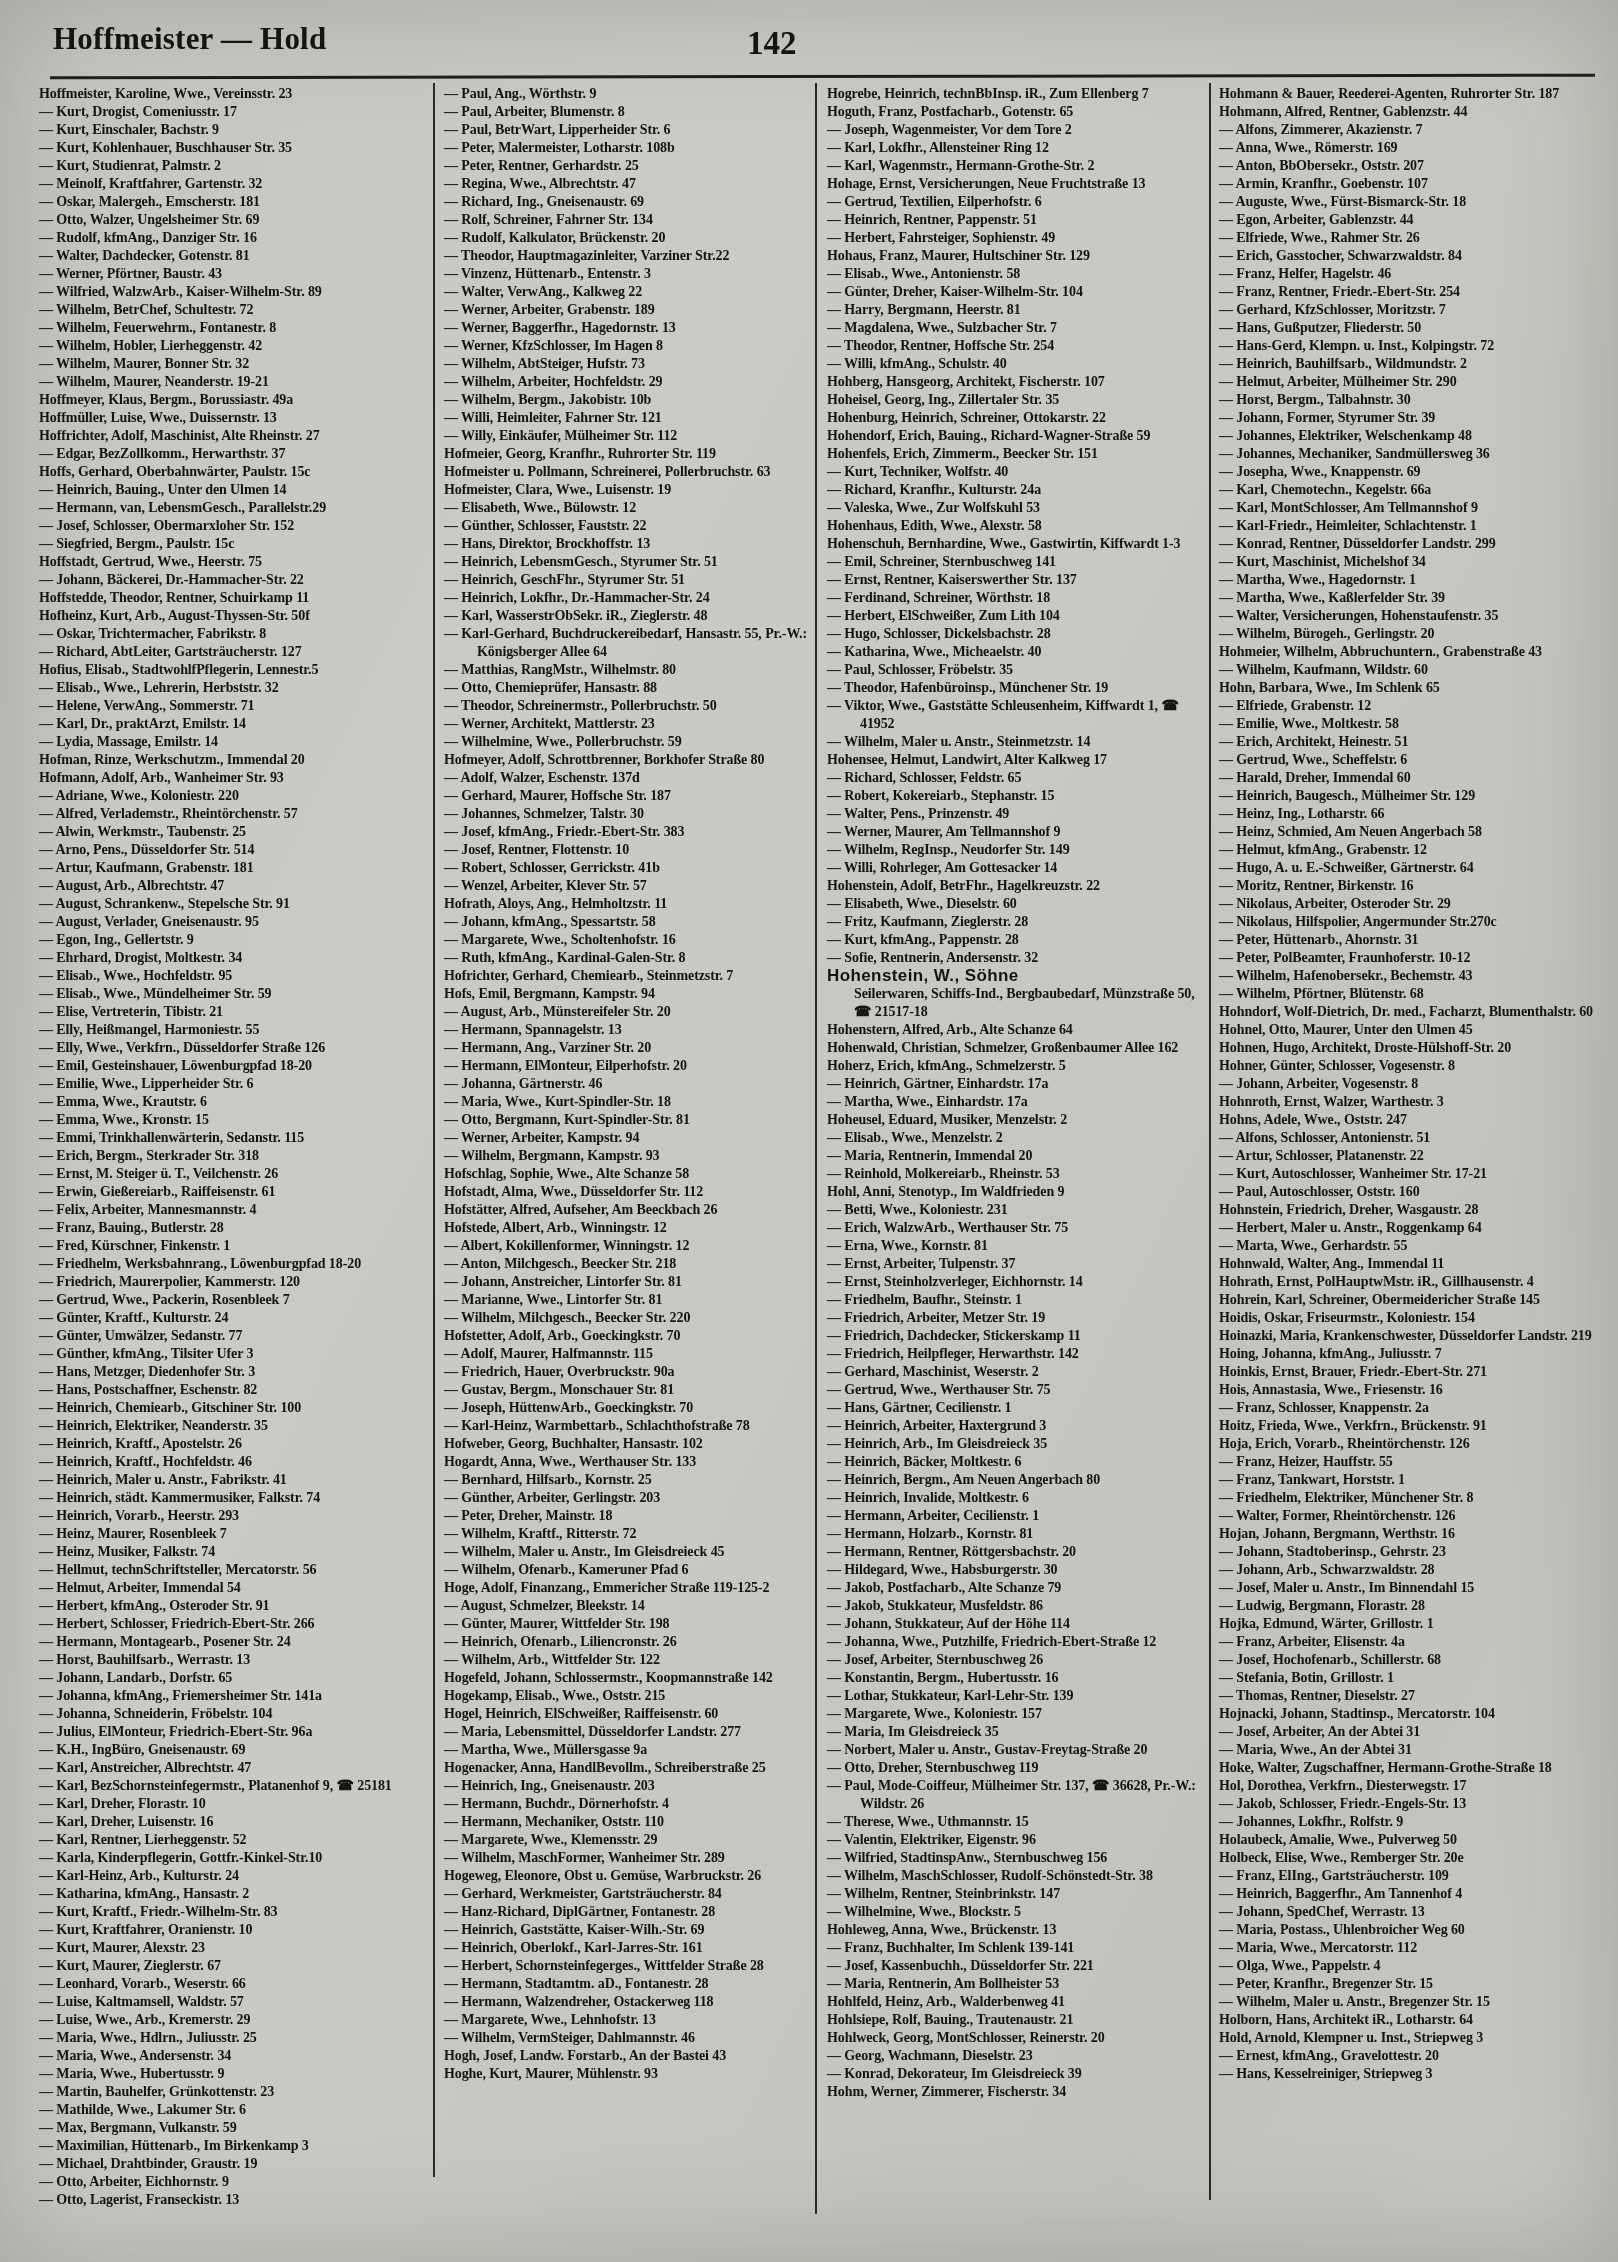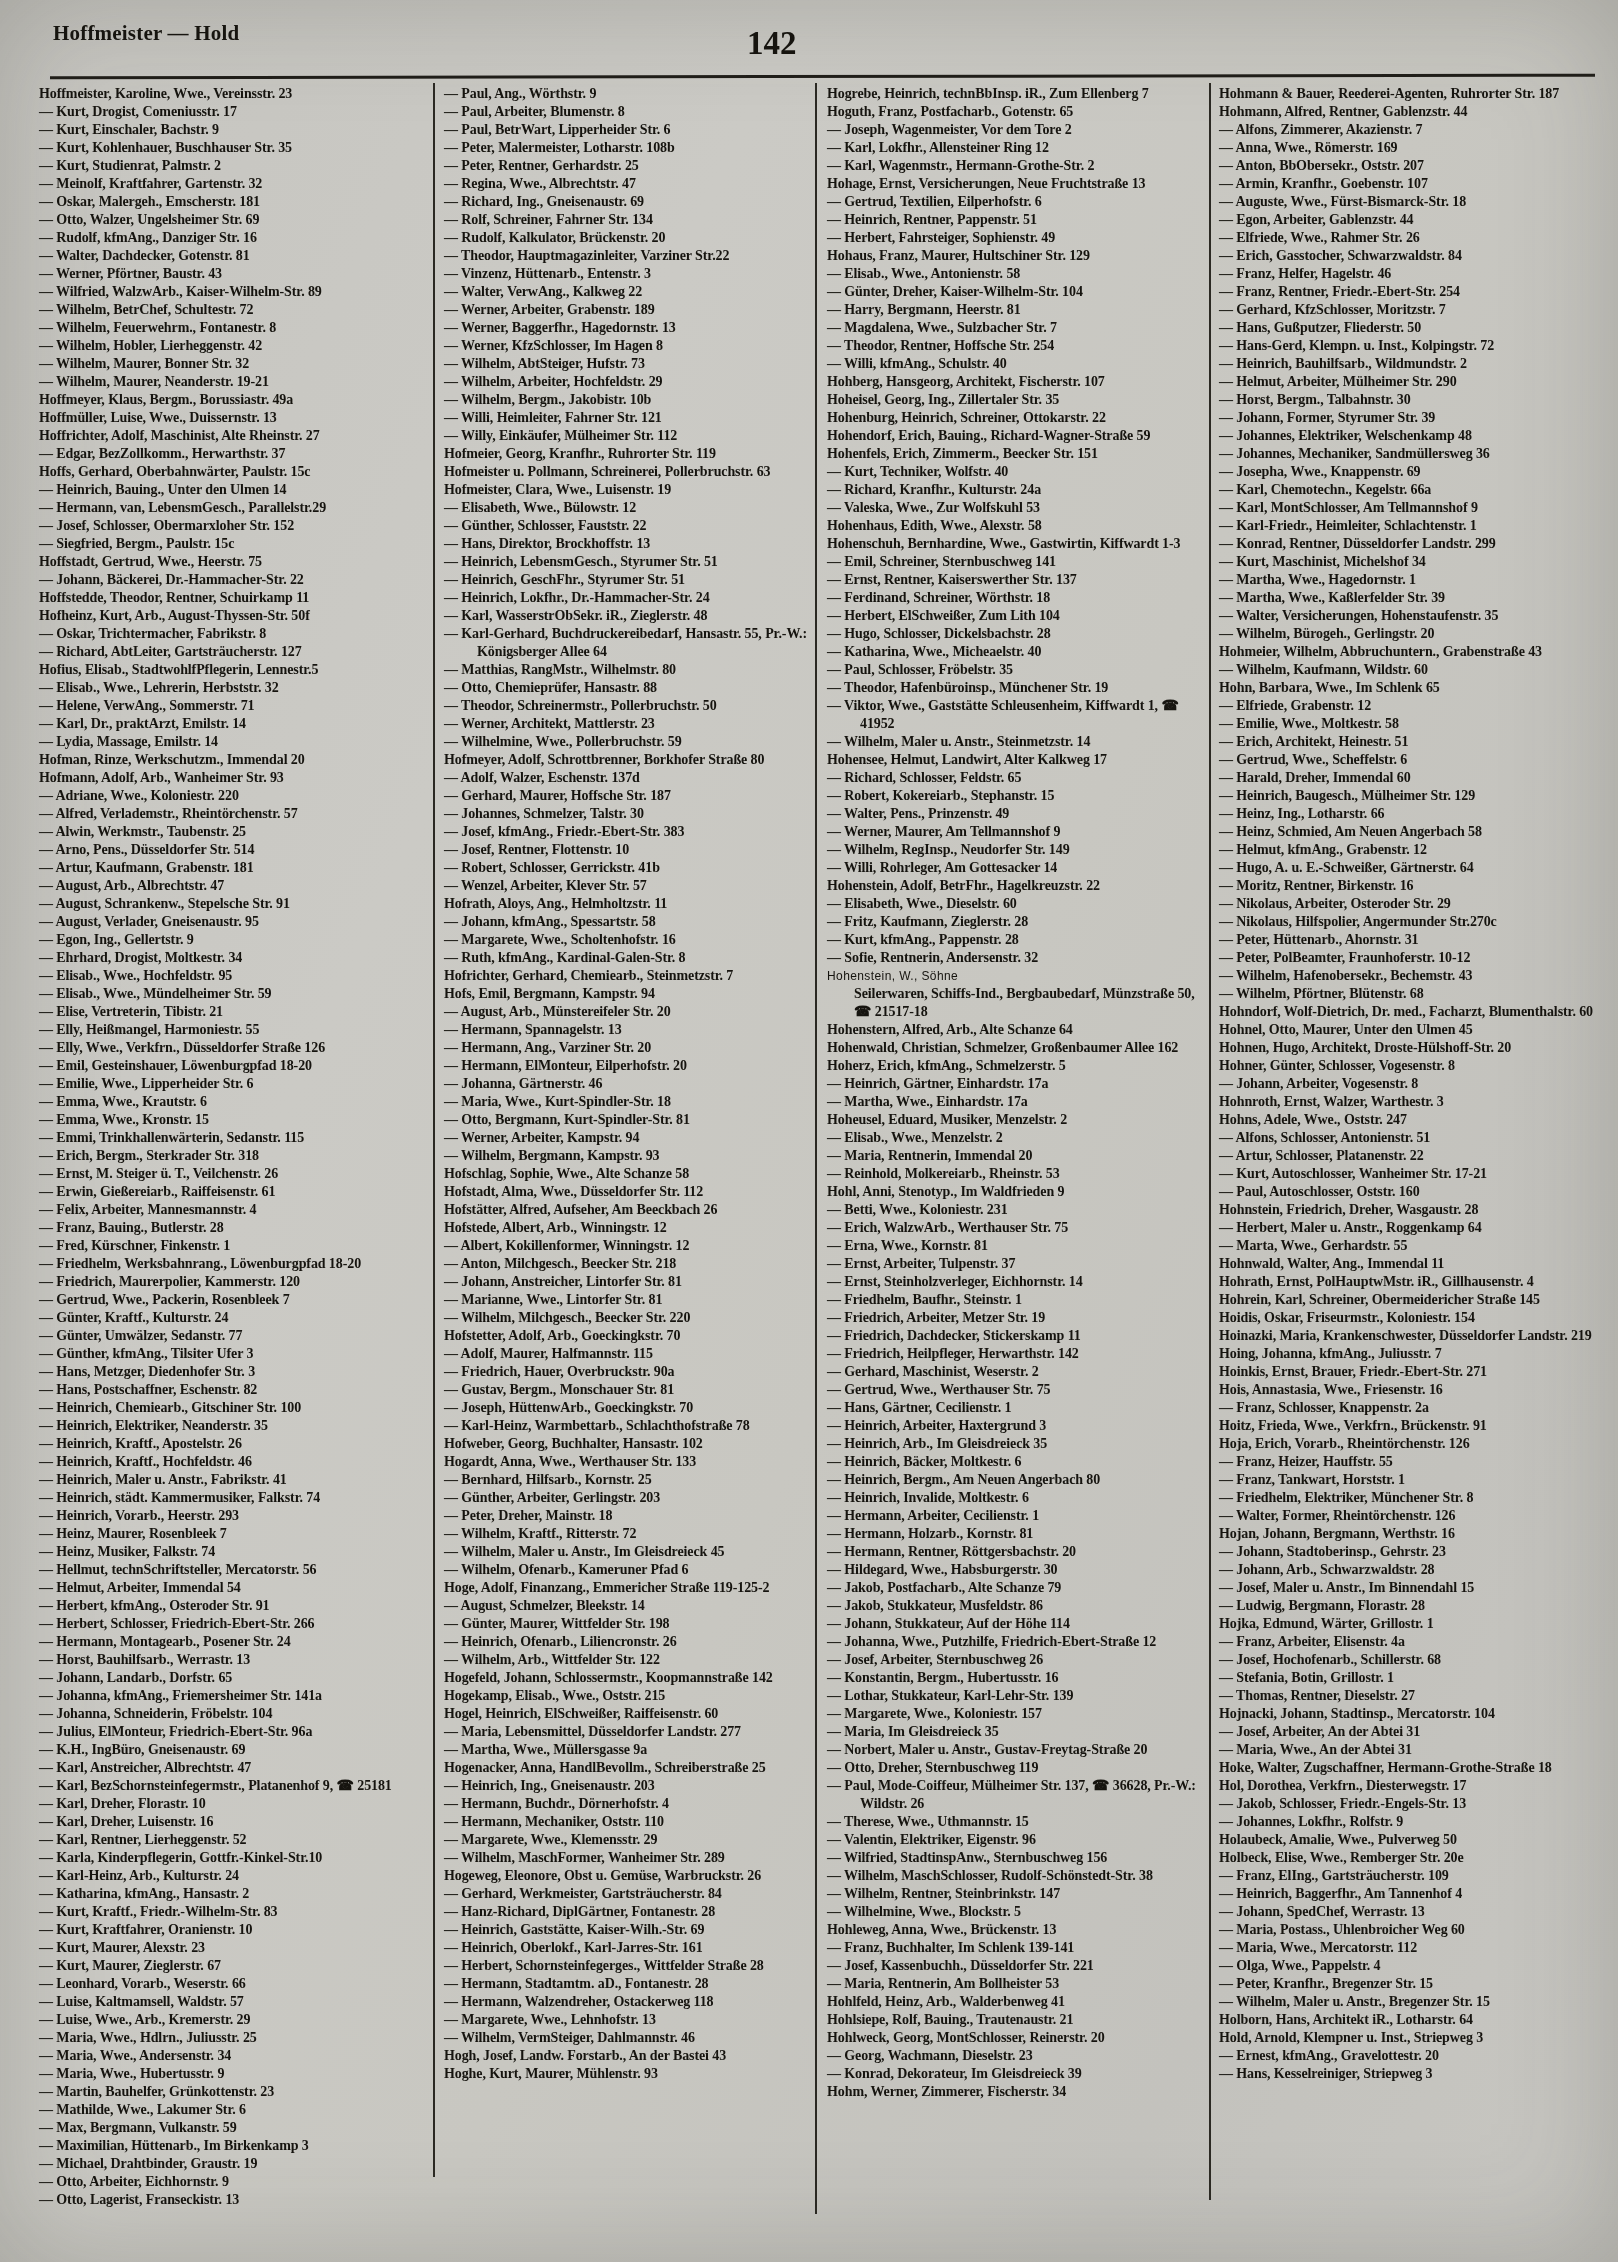--- a/index.html
+++ b/index.html
@@ -7,21 +7,21 @@
     width:1619px;height:2263px;
     background:linear-gradient(115deg,#c6c5c0 0%,#cbcac5 30%,#c8c7c1 55%,#c3c2bd 80%,#c7c6c1 100%);
     font-family:"Liberation Serif",serif;
     color:#16140f;
     overflow:hidden;
     position:relative;
   }
   .page{position:absolute;inset:0;box-shadow:inset 0 0 116px rgba(60,58,50,.25);}
   .hdr-title{
     position:absolute;left:53px;top:21.3px;
-    font-size:21px;font-weight:bold;letter-spacing:0.2px;
+    font-size:31px;font-weight:bold;letter-spacing:0.2px;
     font-family:"Liberation Serif",serif;
   }
   .hdr-page{
     position:absolute;left:747px;top:25px;
     font-size:33px;font-weight:bold;
   }
   .hdr-rule{
     position:absolute;left:50px;top:75px;width:1545px;height:2.9px;
     background:#201e19;transform:rotate(-.1deg);
   }
@@ -35,21 +35,21 @@
     letter-spacing:-0.1px;
   }
   #col1{left:39px;width:390px;}
   #col2{left:444px;width:367px;}
   #col3{left:827px;width:378px;}
   #col4{left:1219px;width:390px;}
   .entry{padding-left:33px;text-indent:-33px;}
   .firm-entry{padding-left:0;text-indent:0;}
   .firm-head{
     font-family:"Liberation Sans",sans-serif;
-    font-size:12px;font-weight:normal;letter-spacing:0.4px;
+    font-size:17px;font-weight:bold;letter-spacing:0.4px;
     padding-left:0;text-indent:0;
   }
   .firm-details{padding-left:27px;text-indent:0;}
 </style>
 </head>
 <body>
 
 <div class="page">
   <div class="hdr-title">Hoffmeister — Hold</div>
   <div class="hdr-page">142</div>

